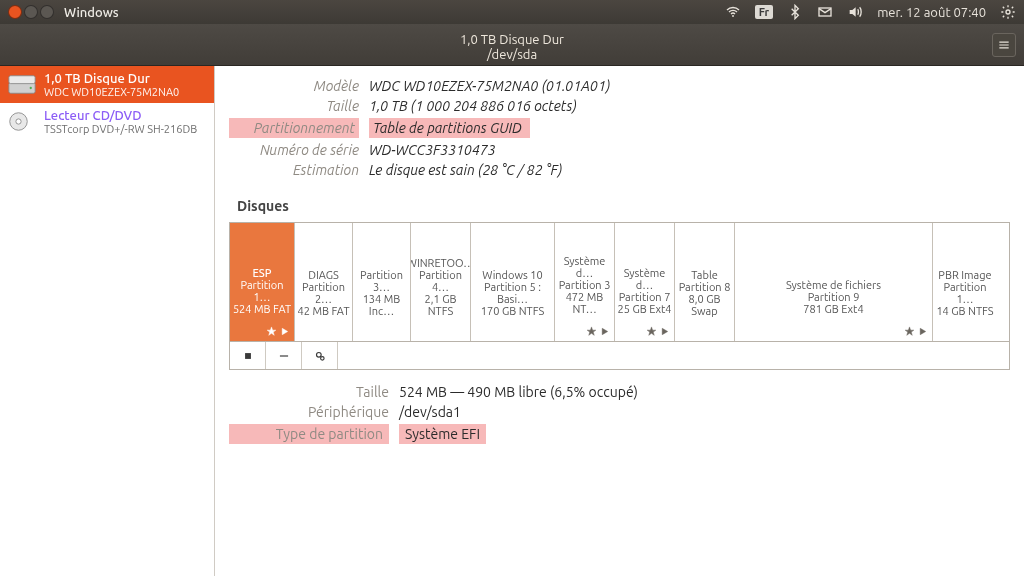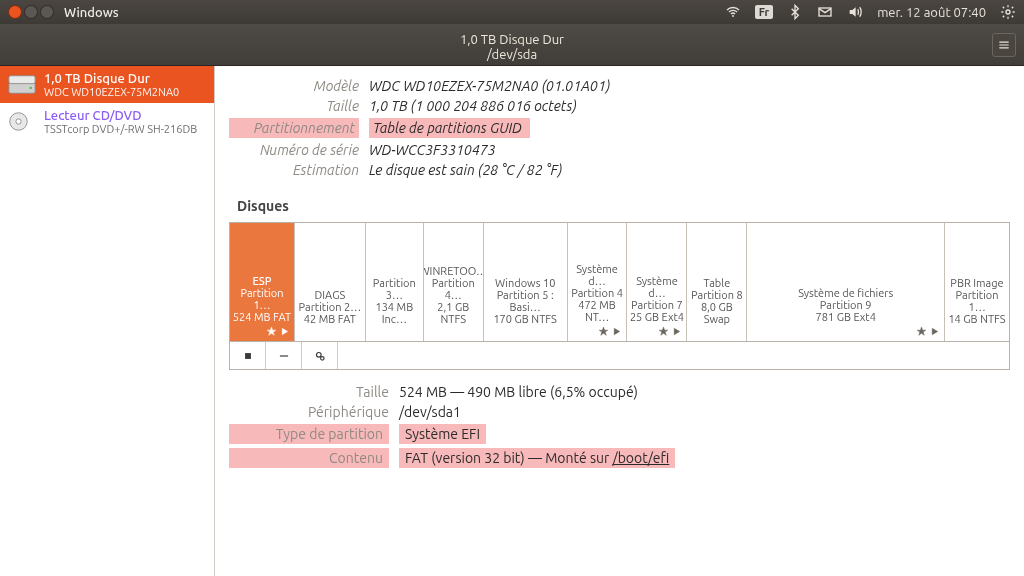--- a/index.html
+++ b/index.html
@@ -43,21 +43,21 @@
 .prow.hl .val { padding:2px 8px 2px 4px; }
 
 .section-title { font-weight:700; color:#444; font-size:14px; margin:18px 0 8px 22px; }
 
 .volumes-wrap { margin:0 14px; }
 .volumes { display:flex; border:1px solid #b8b2a9; background:#fff; height:120px; overflow:hidden; }
 .part { border-right:1px solid #c6c0b7; display:flex; flex-direction:column; justify-content:flex-end; align-items:center; text-align:center; font-size:11px; color:#555; padding:4px 2px; position:relative; overflow:hidden;}
 .part:last-child { border-right:none; }
 .part .pname { }
 .part .pnum { }
-.part .psz { margin-bottom:0;}
+.part .psz { margin-bottom:8px;}
 .part.sel { background:#e9773e; color:#fff; }
 .part .footicons { position:absolute; bottom:2px; right:4px; display:flex; gap:2px; }
 .part .footicons svg{width:11px;height:11px;}
 .part.sel .footicons svg path{fill:#fff;stroke:#fff;}
 .part .footicons svg path{fill:#6a655e;stroke:#6a655e;}
 .part.sel .pname{font-weight:500;}
 .part.blankfoot {padding-bottom:16px;}
 
 .toolbar { display:flex; align-items:center; border:1px solid #b8b2a9; border-top:none; height:28px; margin:0 14px; }
 .toolbar .tb { width:36px; height:100%; display:flex; align-items:center; justify-content:center; border-right:1px solid #cfcac2; }
@@ -194,21 +194,21 @@
             <div style="height:14px"></div>
             <div class="footicons">
               <span><svg viewBox="0 0 24 24">
                   <path d="M12 2l2.5 7h7l-5.7 4.3 2.2 7L12 16l-6 4.3 2.2-7L2.5 9h7z"></path>
                 </svg></span>
               <span><svg viewBox="0 0 24 24">
                   <path d="M7 5v14l12-7z"></path>
                 </svg></span>
             </div>
           </div>
-          <div class="part blankfoot" style="width: 71px;">
+          <div class="part blankfoot" style="width: 58px;">
             <div class="pname">DIAGS</div>
             <div class="pnum">Partition 2…</div>
             <div class="psz">42 MB FAT</div>
           </div>
           <div class="part blankfoot" style="width: 58px; text-align: center;">
             <div class="pname"></div>
             <div class="pnum">Partition 3…</div>
             <div class="psz">134 MB Inc…</div>
           </div>
           <div class="part blankfoot" style="width: 60px;">
@@ -216,21 +216,21 @@
             <div class="pnum">Partition 4…</div>
             <div class="psz">2,1 GB NTFS</div>
           </div>
           <div class="part blankfoot" style="width: 84px;">
             <div class="pname">Windows 10</div>
             <div class="pnum">Partition 5 : Basi…</div>
             <div class="psz">170 GB NTFS</div>
           </div>
           <div class="part" style="width: 60px;">
             <div class="pname">Système d…</div>
-            <div class="pnum">Partition 4</div>
+            <div class="pnum">Partition 3</div>
             <div class="psz">472 MB NT…</div>
             <div style="height:14px"></div>
             <div class="footicons">
               <span><svg viewBox="0 0 24 24">
                   <path d="M12 2l2.5 7h7l-5.7 4.3 2.2 7L12 16l-6 4.3 2.2-7L2.5 9h7z"></path>
                 </svg></span>
               <span><svg viewBox="0 0 24 24">
                   <path d="M7 5v14l12-7z"></path>
                 </svg></span>
             </div>
@@ -302,19 +302,15 @@
           <span class="dval">524 MB — 490 MB libre (6,5% occupé)</span>
         </div>
       <div class="drow">
           <span class="dlbl">Périphérique</span>
           <span class="dval">/dev/sda1</span>
         </div>
       <div class="drow hl">
           <span class="dlbl">Type de partition</span>
           <span class="dval">Système EFI</span>
         </div>
-      <div class="drow hl">
-          <span class="dlbl">Contenu</span>
-          <span class="dval"><span>FAT (version 32 bit) — Monté sur </span><span class="underline">/boot/efi</span></span>
-        </div>
     </div>
   </div>
 </div>
 
 </body></html>

